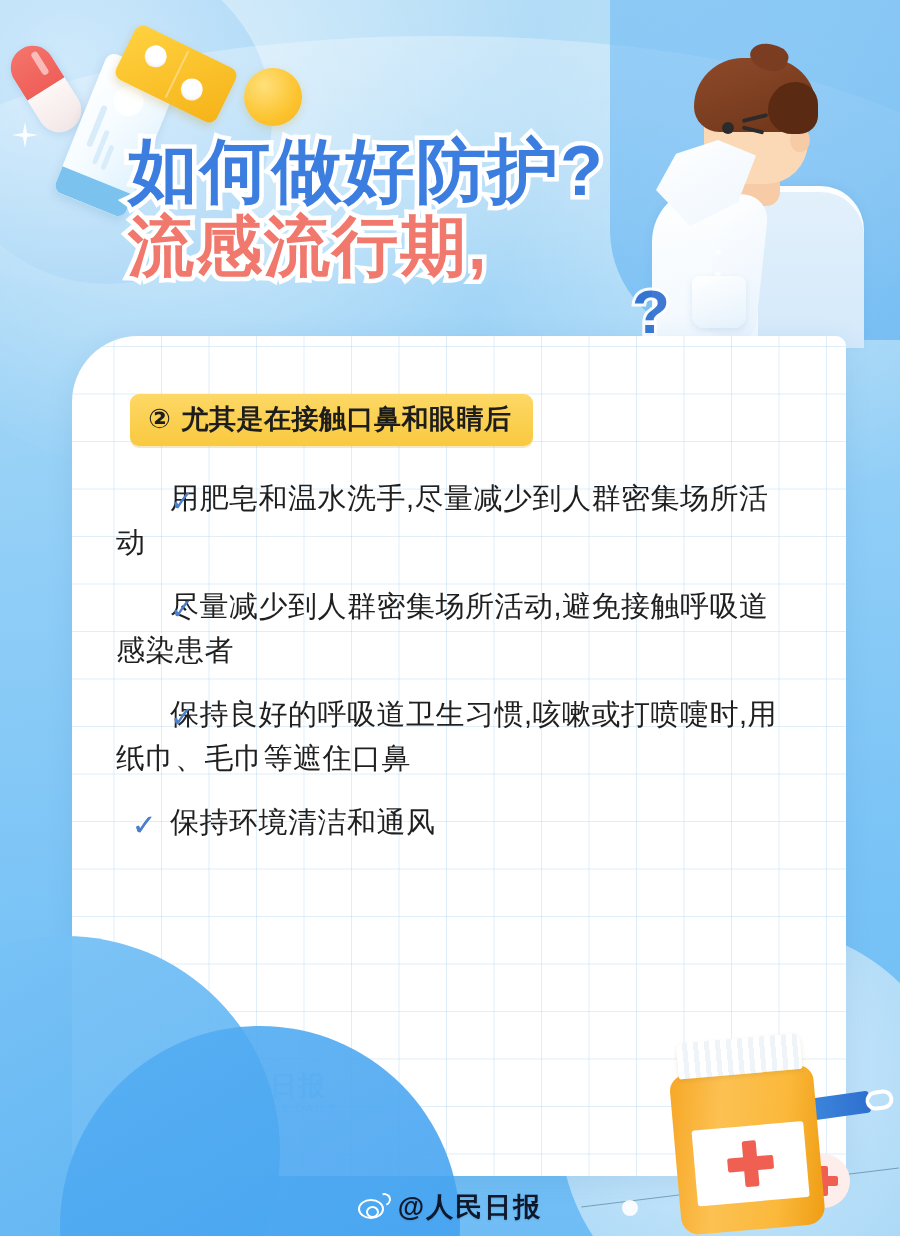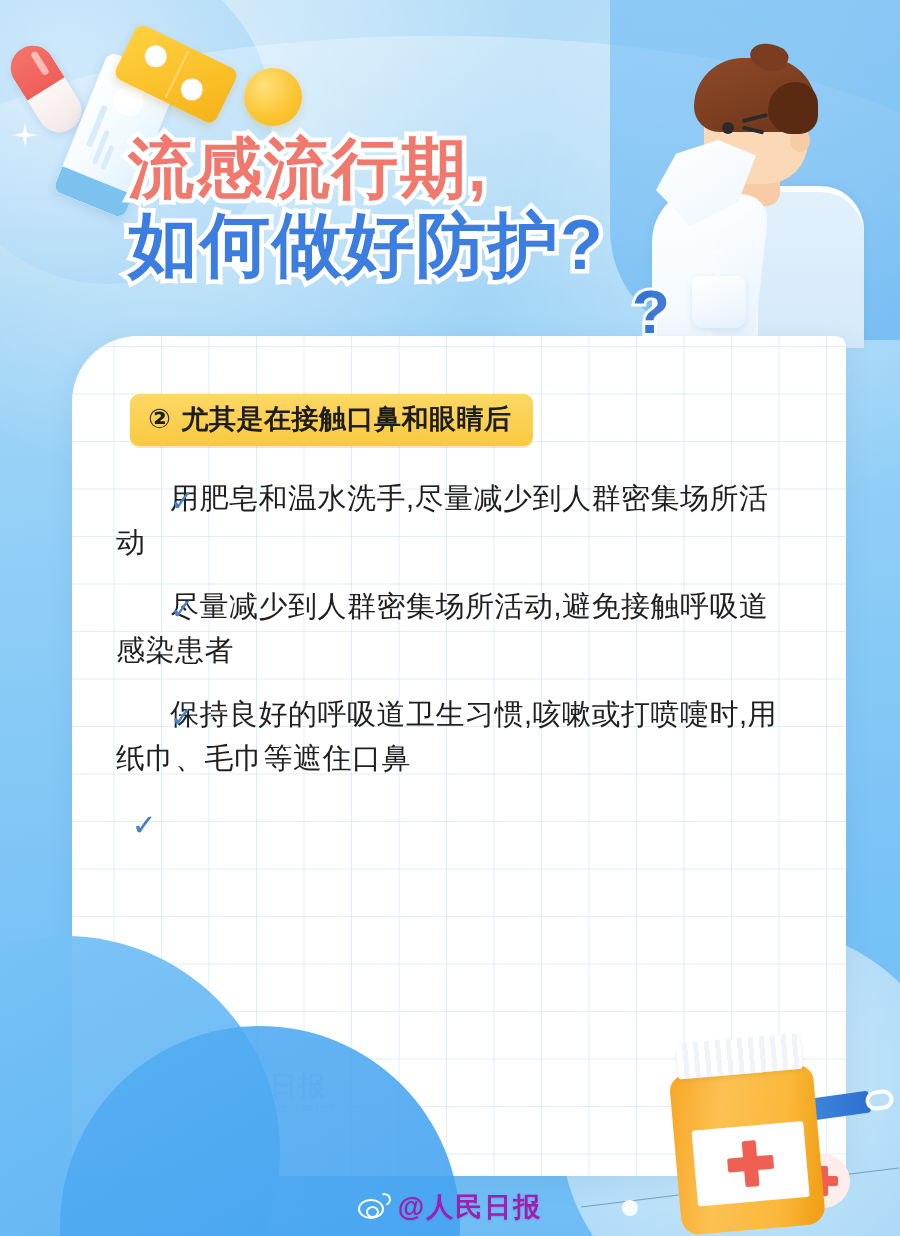--- a/index.html
+++ b/index.html
@@ -382,21 +382,21 @@
     content:""; position:absolute; left:6px; top:5px; width:9px; height:8px;
     border:2px solid #ffffff; border-radius:50%;
   }
   .weibo-icon .arc {
     position:absolute; right:-3px; top:-2px; width:13px; height:13px;
     border:2.5px solid #ffffff; border-radius:50%;
     border-left-color:transparent; border-bottom-color:transparent;
     transform:rotate(25deg);
   }
   .footer-tx {
-    color:#a21caf; font-size:27px; font-weight:bold; letter-spacing:2px;
+    color:#0f172a; font-size:27px; font-weight:bold; letter-spacing:2px;
     text-shadow:0 1px 2px rgba(40,100,160,.25);
     text-align:right;
   }
 </style>
 </head>
 <body>
 
 <div class="poster">
 
   <div class="bg-base"></div>
@@ -438,22 +438,22 @@
     <div class="p-brow"></div>
     <div class="p-brow2"></div>
     <div class="p-arm"></div>
     <div class="p-tissue"></div>
     <div class="p-steam"></div>
     <div class="p-cup"></div>
     <div class="q-mark">?</div>
   </div>
 
   <div class="title">
+    <div class="title-line l2">如何做好防护?</div>
     <div class="title-line l1">流感流行期,</div>
-    <div class="title-line l2">如何做好防护?</div>
   </div>
 
   <div class="circ-br"></div>
 
   <div class="card">
     <div class="card-grid"></div>
     <div class="card-inner">
 
       <div class="sec-badge">
         <span>②</span>
@@ -471,20 +471,21 @@
         </p>
         <p class="tip">
           <span class="check">✓</span>
           <span class="txt">保持良好的呼吸道卫生习惯,咳嗽或打喷嚏时,用纸巾、毛巾等遮住口鼻</span>
         </p>
         <p class="tip short">
           <span class="check">✓</span>
         </p>
         <p class="tip short">
           <span class="check">✓</span>
+          <span class="txt">保持环境清洁和通风</span>
         </p>
       </div>
     </div>
 
     <div class="wm">
       <div class="wm-at">@</div>
       <div class="wm-tx">
         <div class="wm-cn">人民日报</div>
         <div class="wm-en">PEOPLE' S DAILY</div>
       </div>

